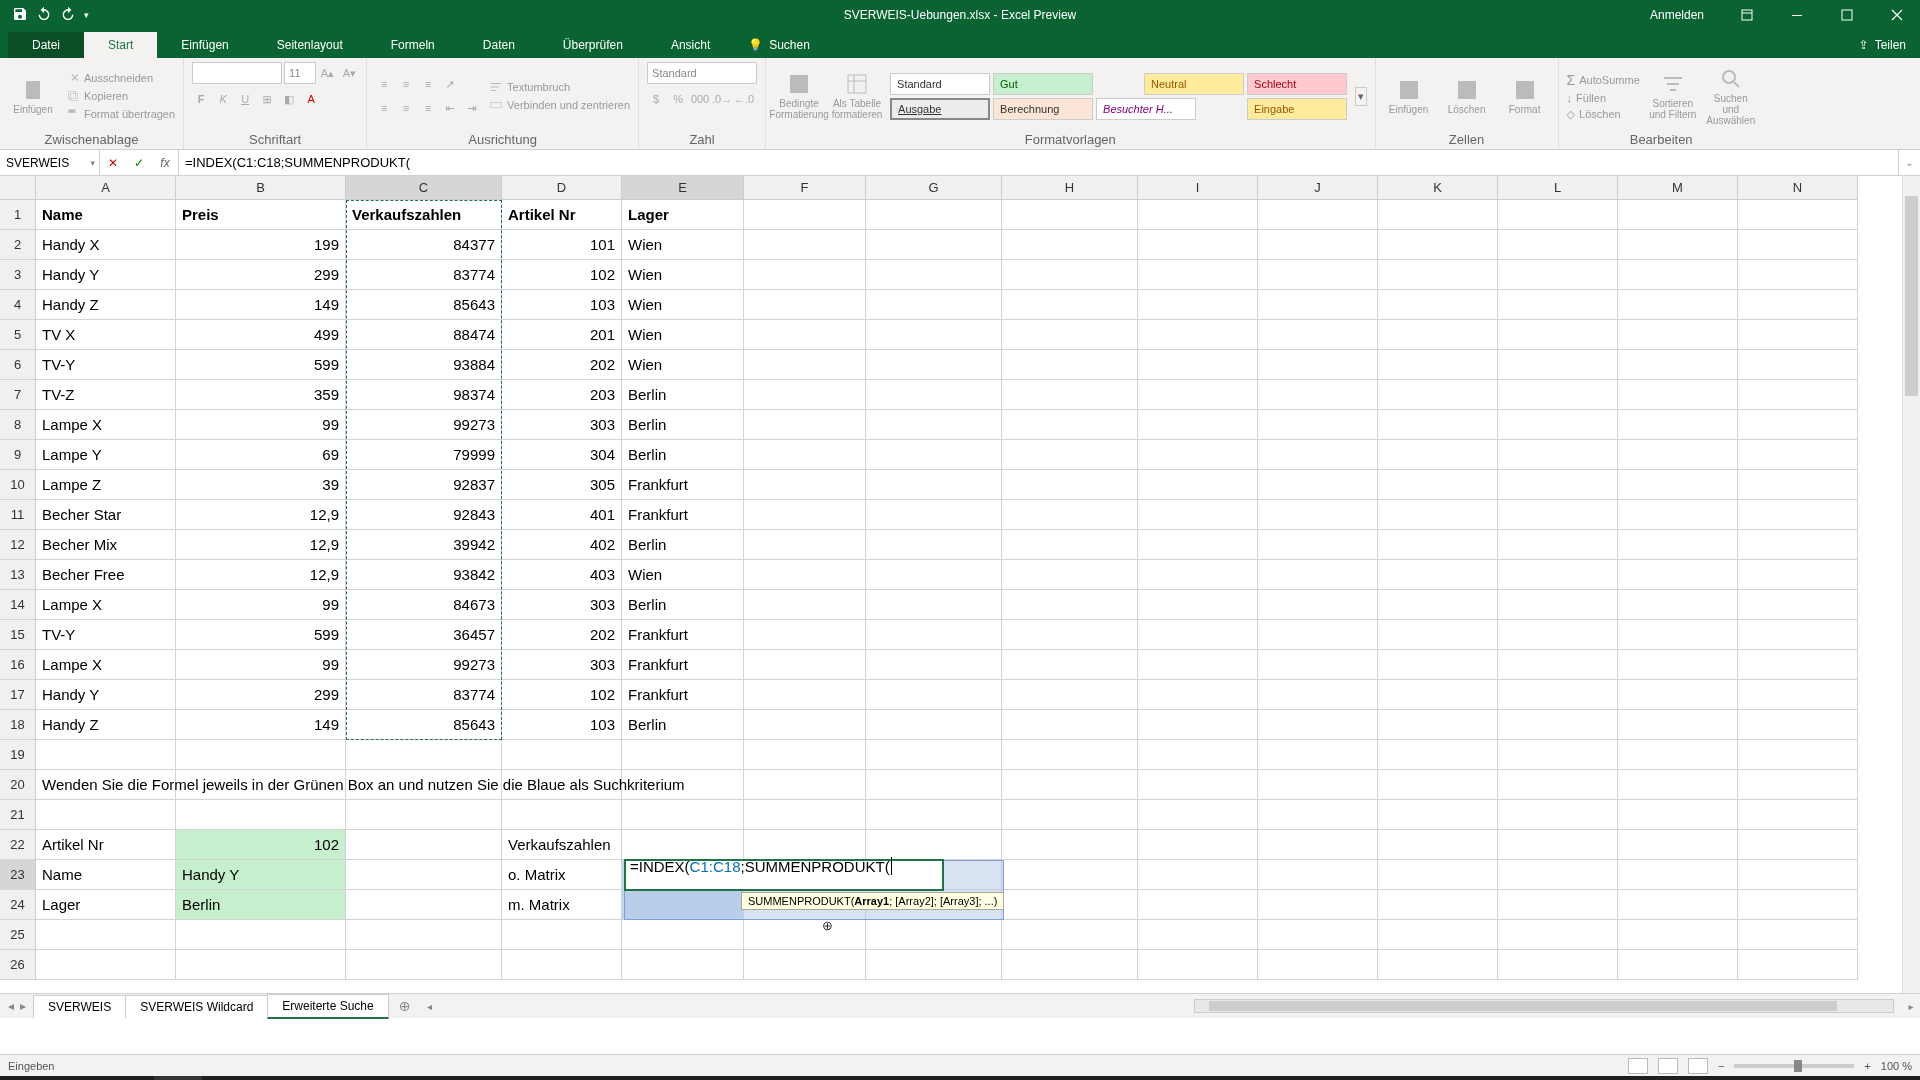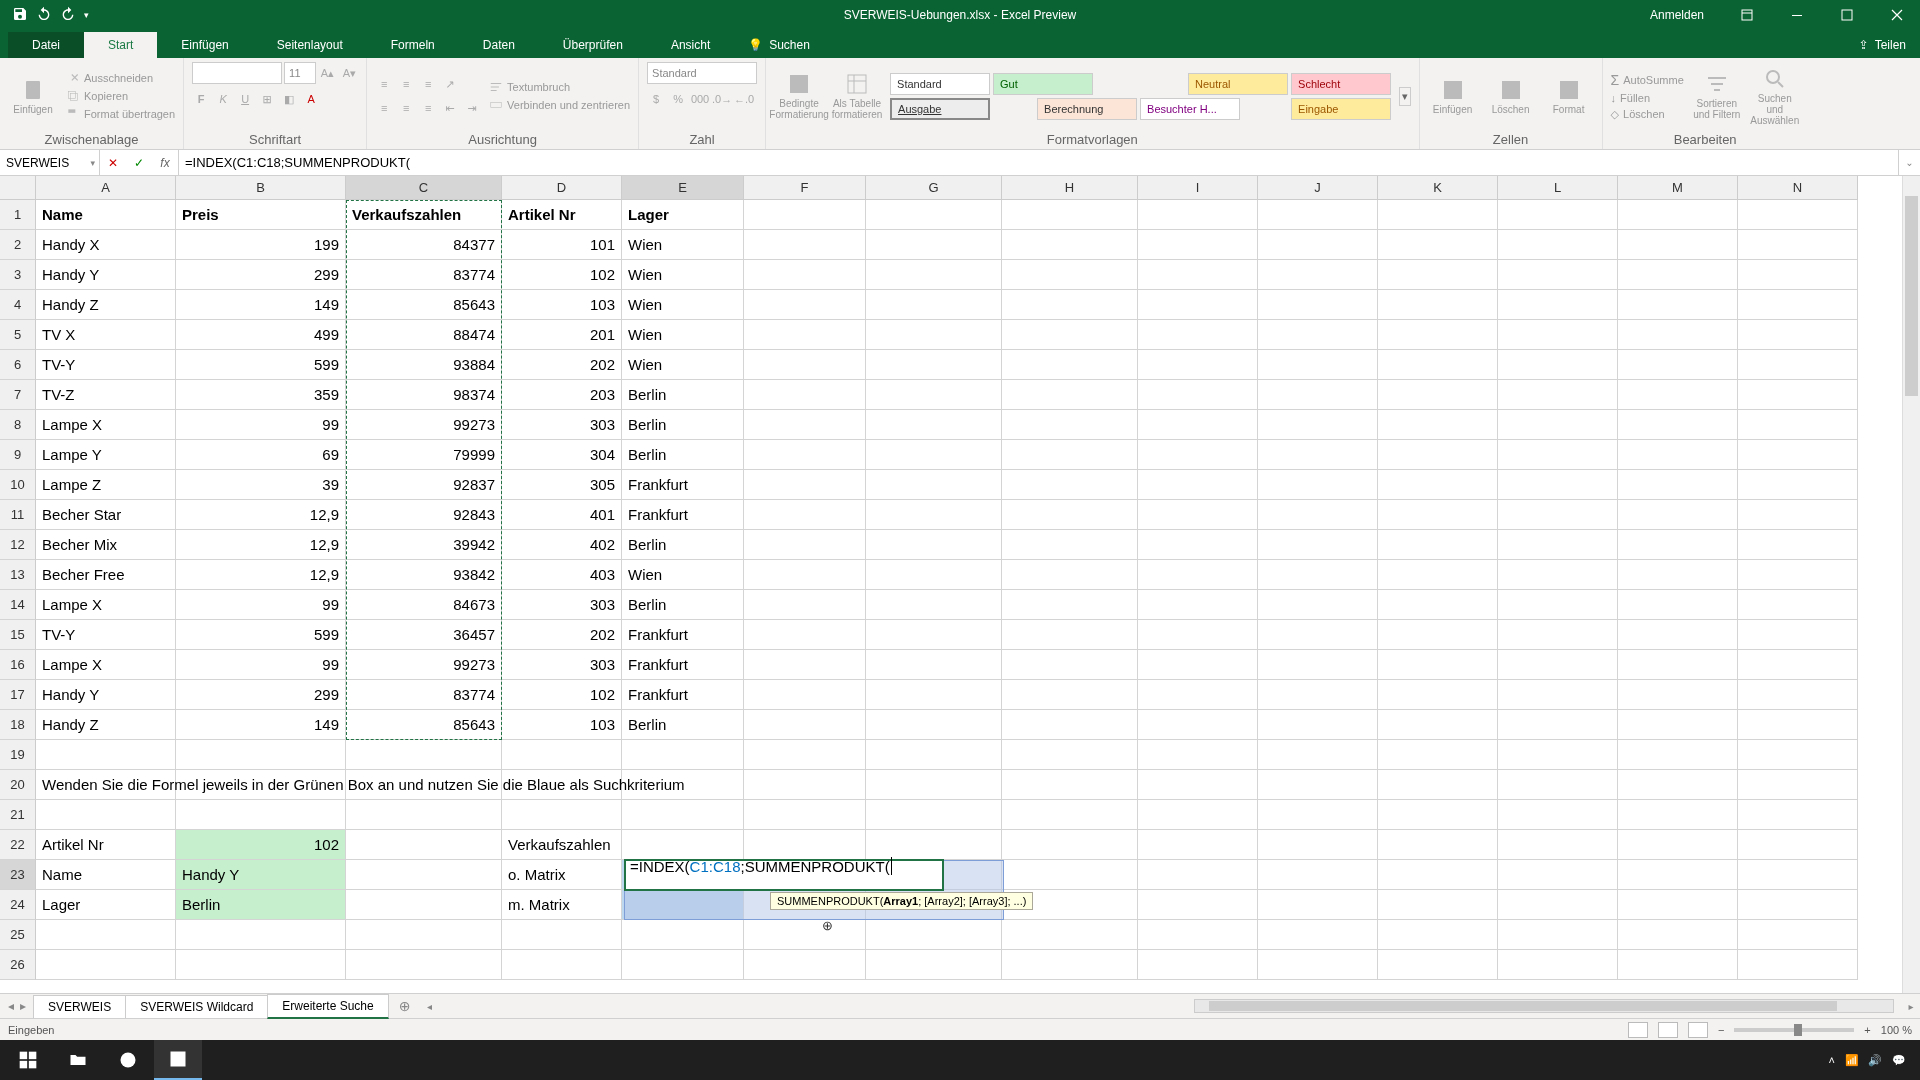--- a/index.html
+++ b/index.html
@@ -32,21 +32,21 @@
 .ribbon .bigbtn svg { width: 24px; height:24px; fill:#bbb; }
 .ribbon .smallrow { display:flex; flex-direction:column; gap:4px; }
 .ribbon .smallbtn { display:flex; align-items:center; gap:4px; color:#999; font-size:11px;}
 .ribbon .smallbtn svg { width:14px; height:14px; fill:#bbb;}
 .font-box { display:flex; align-items:center; gap:2px;}
 .font-box input { width:90px; height:22px; border:1px solid #ccc; background:#fff; font-size:11px; padding:0 4px; color:#888;}
 .font-box .size { width:32px; }
 .iconrow { display:flex; gap:4px; }
 .iconrow span { width:18px; height:18px; display:inline-flex; align-items:center; justify-content:center; color:#aaa; font-size:11px; border:1px solid transparent;}
 .style-cell { width:100px; height:22px; border:1px solid #ccc; background:#fff; font-size:11px; display:flex; align-items:center; padding: 0 6px; color:#333;}
-.style-cell.orange { background:#fce4d6;margin-left:44px; }
+.style-cell.orange { background:#fce4d6; }
 .style-cell.gray { background:#ededed; }
 .style-cell.peach { background:#ffeb9c; color:#9c5700;}
 
 
 .formula-bar { height: 26px; border-bottom: 1px solid #d0d0d0; display:flex; align-items:stretch; background:#fff;}
 .name-box { width: 100px; border-right: 1px solid #d0d0d0; display:flex; align-items:center; padding: 0 6px; font-size: 12px; position:relative;}
 .name-box input { border:none; width:100%; font-size:12px; outline:none;}
 .name-box::after { content:"▾"; position:absolute; right:4px; font-size:9px; color:#888;}
 .fb-btns { display:flex; align-items:center; border-right:1px solid #d0d0d0;}
 .fb-btns span { width:26px; display:flex; align-items:center; justify-content:center; font-size:12px; color:#666;}
@@ -87,21 +87,21 @@
 .sheettabs { height:25px; background:#f3f2f1; border-top:1px solid #d0d0d0; display:flex; align-items:center; font-size:12px;}
 .sheettabs .nav { padding: 0 8px; color:#888; display:flex; gap:6px;}
 .sheettabs .stab { padding: 4px 14px; border:1px solid #ccc; border-bottom:none; background:#fff; margin-left:-1px;}
 .sheettabs .stab.active { background:#fff; border-bottom:2px solid #217346; font-weight:500;}
 .sheettabs .add { padding: 0 10px; color:#888; font-size:14px;}
 .sheettabs .scroll { margin-left:auto; flex:1; max-width:700px; height:14px; background:#e8e8e8; margin-right:8px; position:relative; border:1px solid #ccc;}
 .sheettabs .scroll .thumb { position:absolute; left:2%; width:90%; top:1px; bottom:1px; background:#cdcdcd;}
 .sheettabs .arr { width:18px; text-align:center; color:#888; font-size:10px;}
 
 
-.statusbar { height:22px; background:#f3f2f1; border-top:1px solid #d0d0d0; display:flex; align-items:center; font-size:11px; color:#555; padding:0 8px;}
+.statusbar { height:22px; background:#f3f2f1; border-top:1px solid #d0d0d0; display:flex; align-items:center; font-size:11px; color:#555; padding:0 8px;margin-top:36px;}
 .statusbar .right { margin-left:auto; display:flex; align-items:center; gap:10px;}
 .statusbar .viewbtn { width:20px; height:16px; border:1px solid #bbb; background:#fff;}
 .statusbar .zoom-slider { width:120px; height:4px; background:#ccc; position:relative;}
 .statusbar .zoom-slider::after { content:""; position:absolute; left:50%; top:-4px; width:8px; height:12px; background:#888;}
 
 
 .taskbar { height:40px; background:#1f1f1f; display:flex; align-items:center; padding:0 4px; gap:2px;}
 .taskbar .tb { width:48px; height:40px; display:flex; align-items:center; justify-content:center;}
 .taskbar .tb svg { width:20px; height:20px; fill:#fff;}
 .taskbar .tb.excel { border-bottom:2px solid #76b9ed; background:#333;}
@@ -295,21 +295,21 @@
           </svg>
           <span>Als Tabelle formatieren</span>
         </div>
       <div style="display:grid; grid-template-columns: repeat(4, auto); gap:3px;">
         <div class="style-cell">Standard</div>
         <div class="style-cell" style="background:#c6efce;color:#006100;">Gut</div>
         <div class="style-cell" style="background:#ffeb9c;color:#9c5700;margin-left:48px;">Neutral</div>
         <div class="style-cell" style="background:#ffc7ce;color:#9c0006;">Schlecht</div>
         <div class="style-cell gray" style="border:2px solid #888;text-decoration:underline;">Ausgabe</div>
         <div class="style-cell orange">Berechnung</div>
-        <div class="style-cell" style="color:#800080;">Besuchter H...</div>
+        <div class="style-cell" style="color:#800080;font-style:italic;">Besuchter H...</div>
         <div class="style-cell peach">Eingabe</div>
       </div>
       <div style="display:flex;flex-direction:column;gap:2px;">
           <span style="border:1px solid #ccc;padding:2px;">▾</span>
         </div>
     </div>
     <div class="group-label">Formatvorlagen</div>
   </div>
   <div class="group">
     <div class="group-body">
@@ -796,21 +796,21 @@
   <div class="range-outline"></div>
 
   <div class="sel-blue" style="left:624px; top:calc(24px + 22*30px); width:calc(122px + 122px + 136px); height:60px;"></div>
 
   <div class="editing" style="left:624px; top:calc(24px + 22*30px - 1px); min-width:320px; height:30px;">
     <span class="tok-fn">=INDEX(</span>
       <span class="tok-ref">C1:C18</span>
       <span class="tok-fn">;SUMMENPRODUKT(</span>
       <span style="border-left:1px solid #000; height:18px; margin-left:1px;"></span>
   </div>
-  <div class="tooltip" style="left:770px; top:calc(24px + 23*30px + 2px);">
+  <div class="tooltip" style="left:741px; top:calc(24px + 23*30px + 2px);">
     <span>SUMMENPRODUKT(</span><b>Array1</b><span>; [Array2]; [Array3]; ...)</span>
   </div>
   <div class="cursor-cross" style="left:822px; top:calc(24px + 23*30px + 28px);">⊕</div>
 
   <div style="position:absolute; right:0; top:0; bottom:0; width:18px; background:#f0f0f0; border-left:1px solid #ddd;">
       <div style="position:absolute;top:20px;left:2px;right:2px;height:200px;background:#cdcdcd;"></div>
     </div>
 </div>
 
 <div class="sheettabs">

